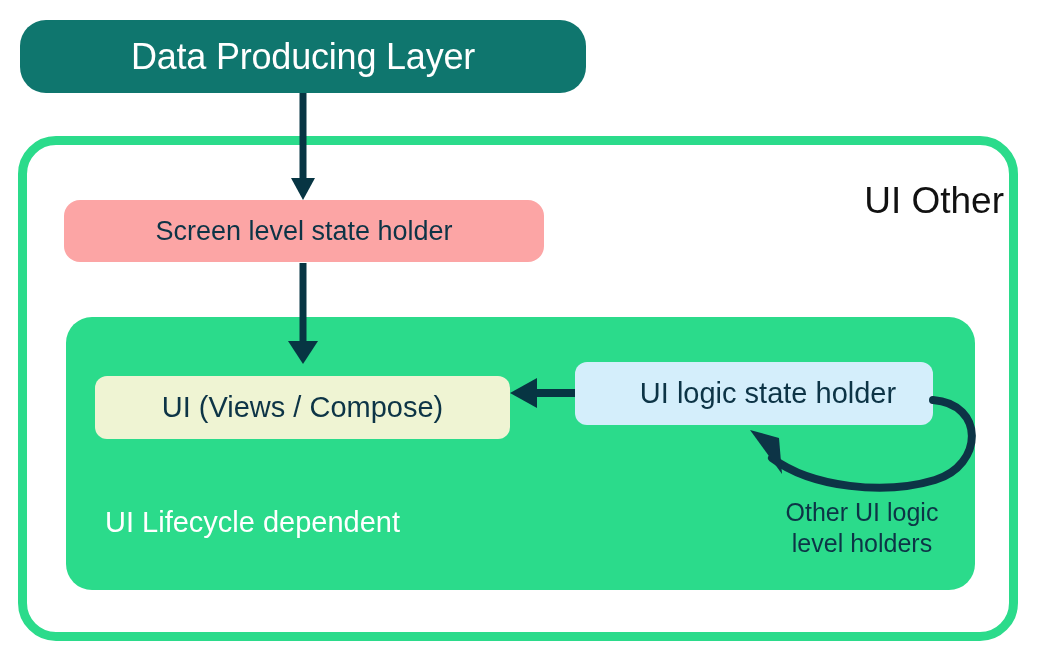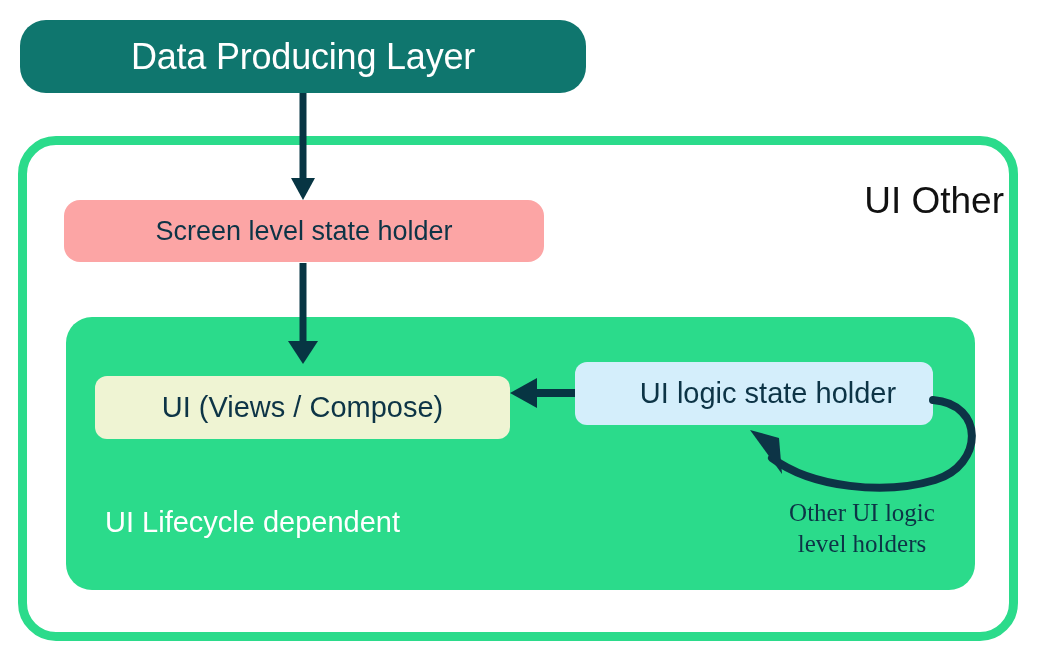--- a/index.html
+++ b/index.html
@@ -134,21 +134,20 @@
   
   #other-ui-logic-caption {
     position: absolute;
     left: 737px;
     top: 497px;
     width: 250px;
     text-align: center;
     color: #0D3446;
     font-size: 25px;
     line-height: 1.24;
-    font-family: Liberation Serif, serif;
   }
 
   
   #arrow-layer {
     position: absolute;
     left: 0;
     top: 0;
     width: 1046px;
     height: 663px;
     pointer-events: none;

